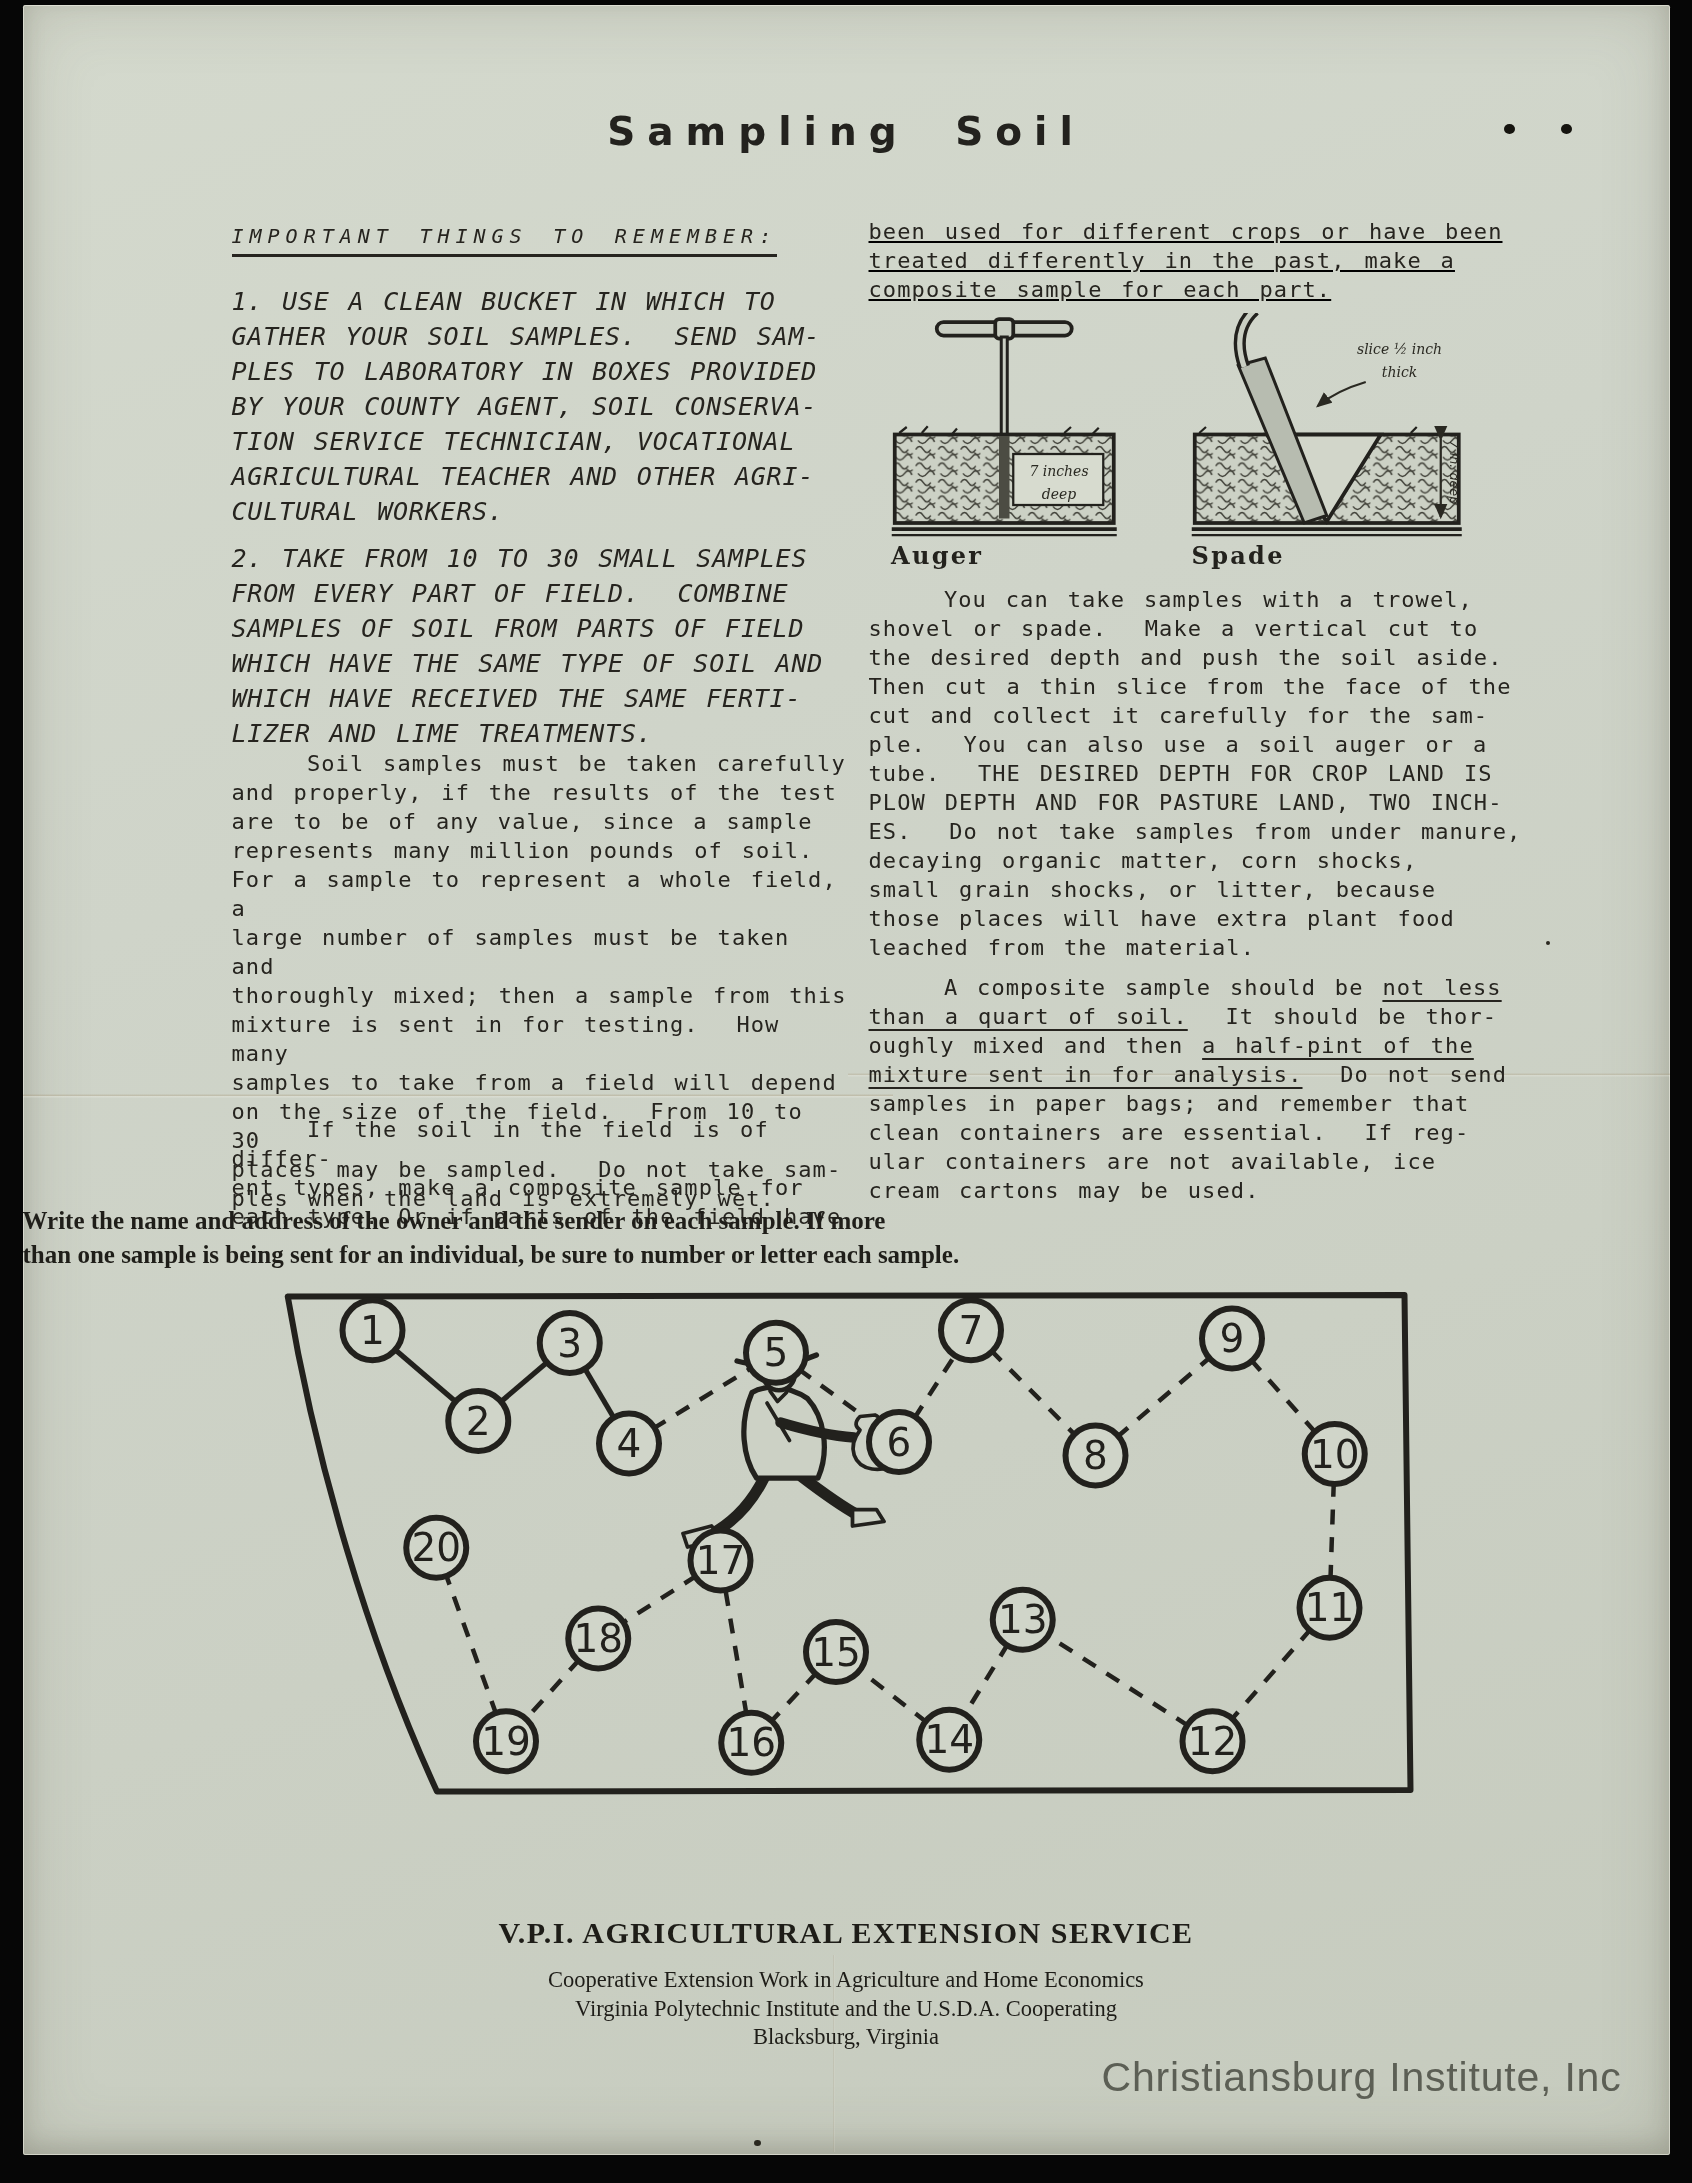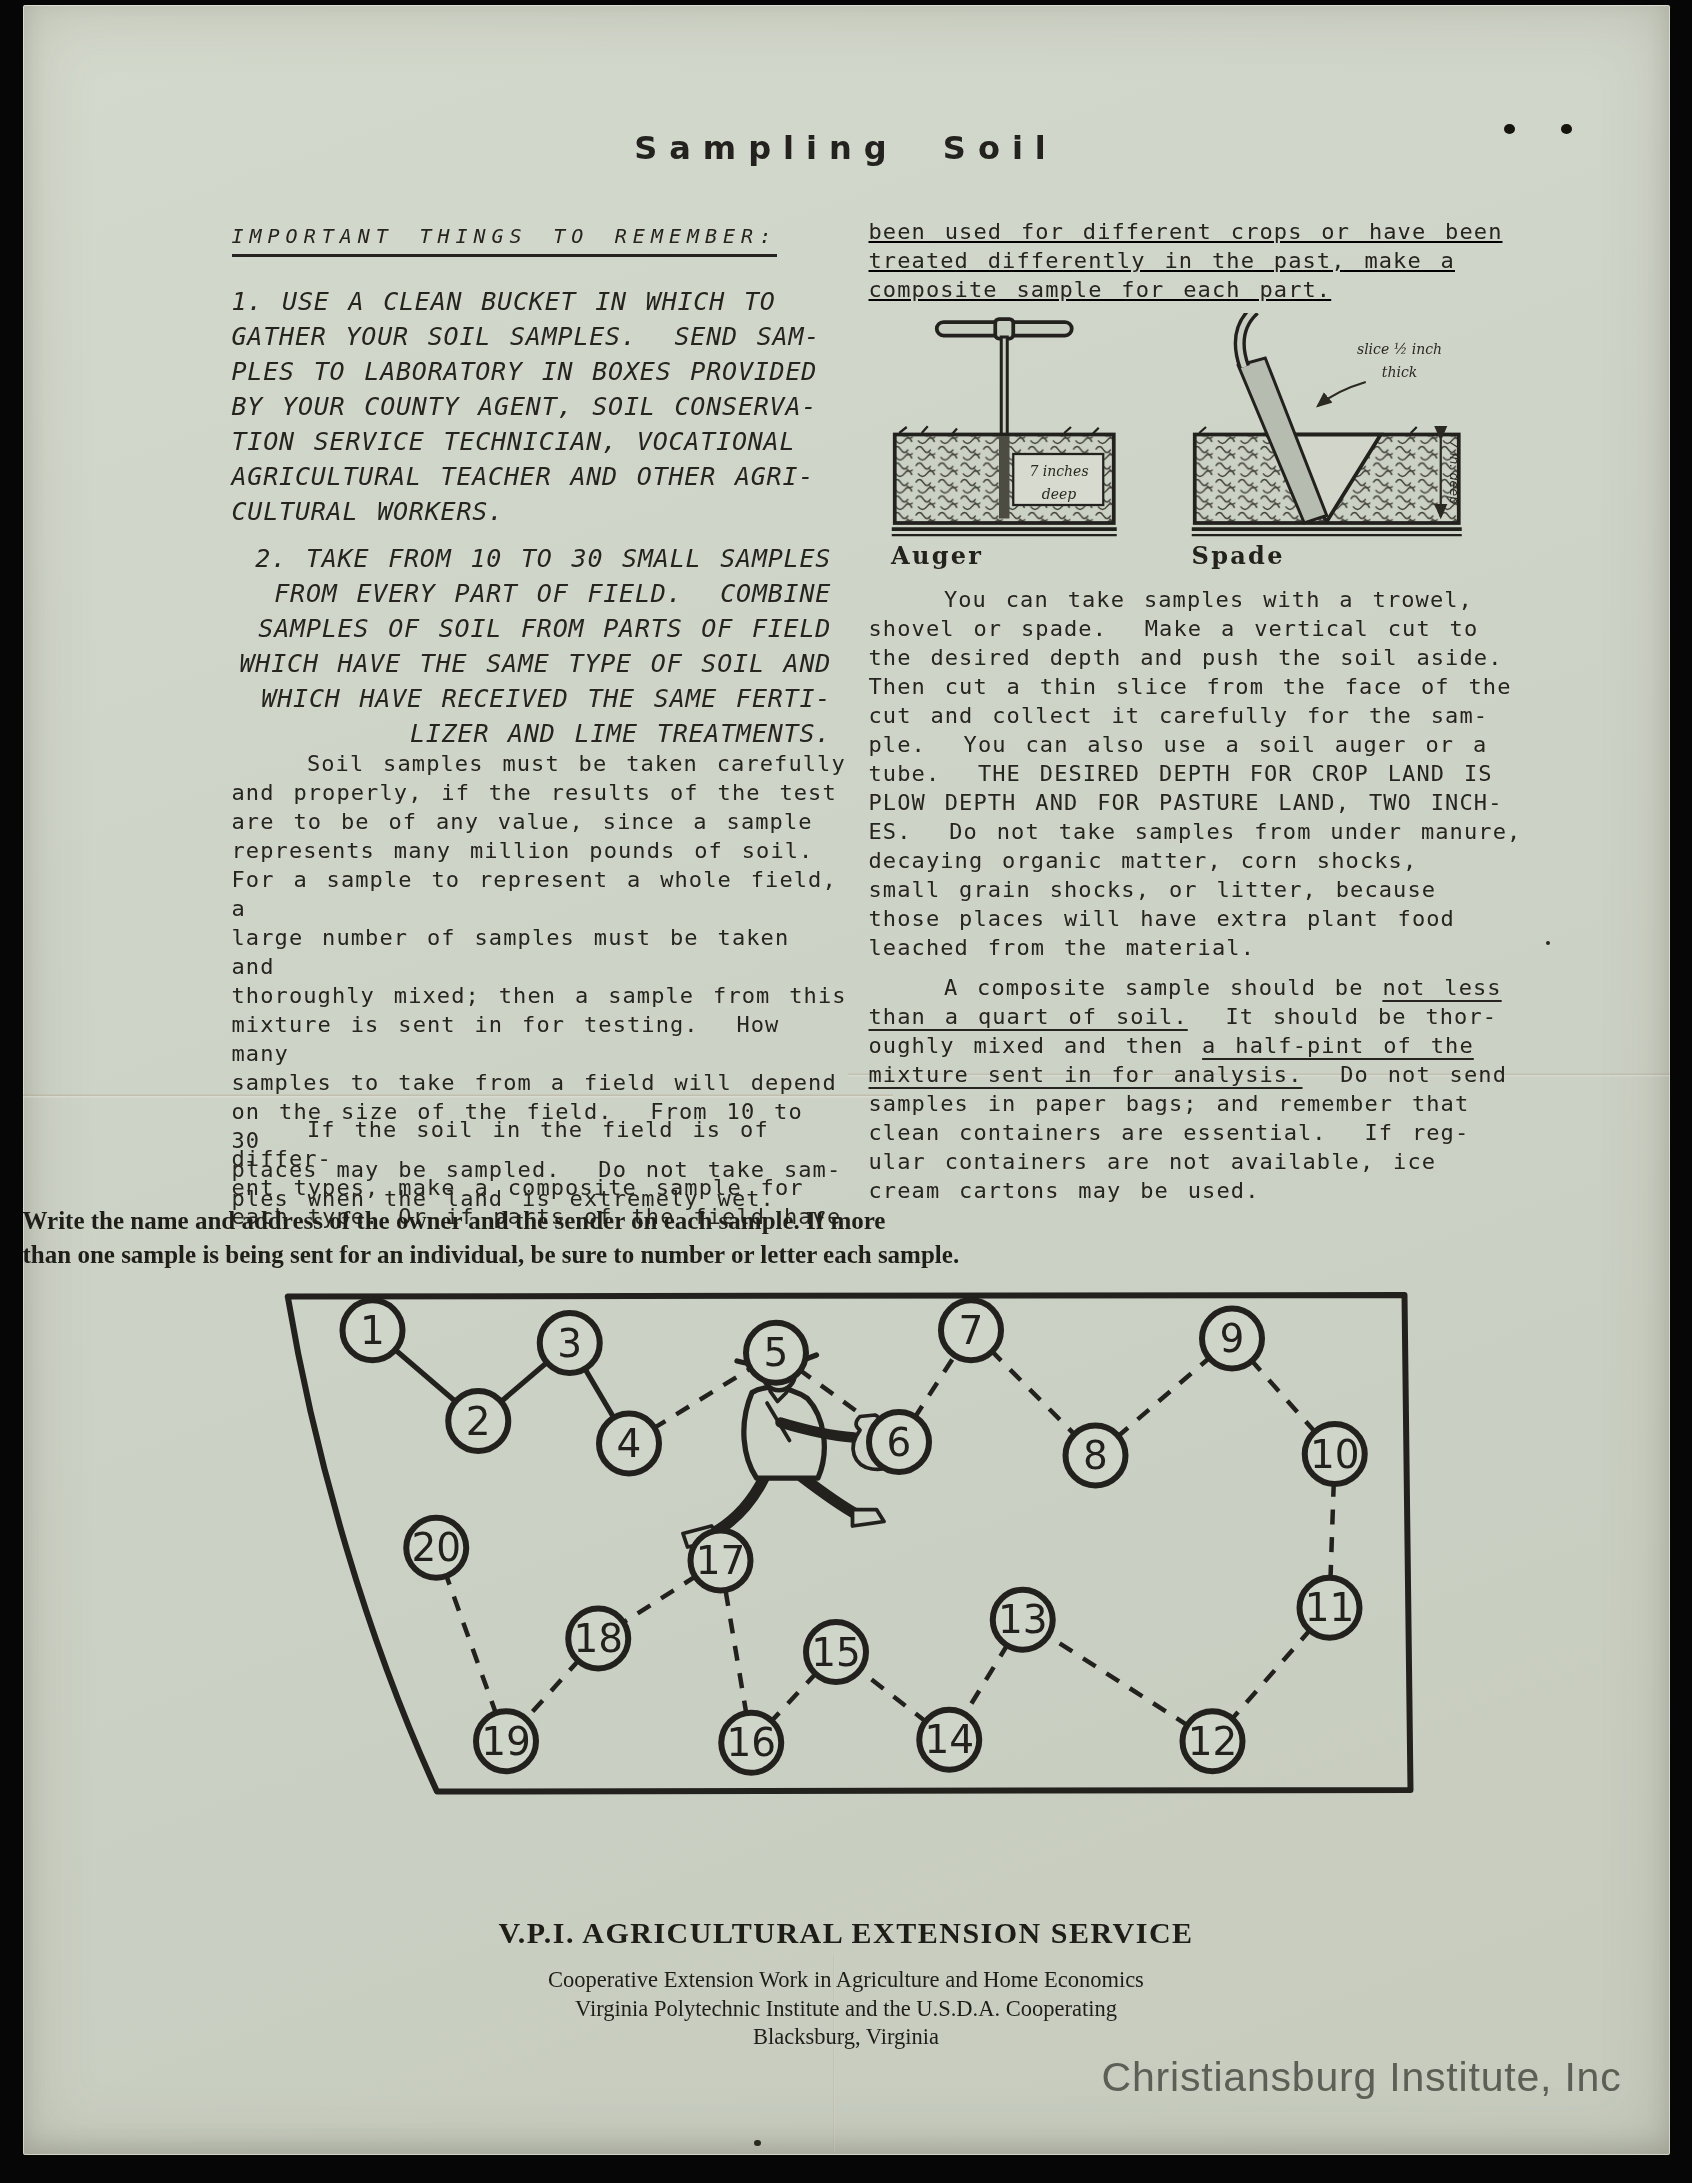--- a/index.html
+++ b/index.html
@@ -5,22 +5,22 @@
   html,body{margin:0;padding:0;background:#060606;width:1692px;height:2183px;overflow:hidden;}
   .scan{position:relative;width:1692px;height:2183px;background:#060606;}
   .paper{position:absolute;left:22.5px;top:4.5px;width:1647px;height:2150px;
     background:linear-gradient(160deg,#d4d9cd 0%,#cfd4c9 35%,#cbd0c4 65%,#c6cbbe 100%);
     box-shadow:inset 0 0 68px rgba(95,92,72,.22), inset 0 -9px 22.5px rgba(60,55,40,.18);
     border-radius:2.3px;}
   .edge-light{position:absolute;left:0;top:0;right:0;bottom:0;border:1.5px solid rgba(245,245,235,.55);border-radius:2.3px;pointer-events:none;}
   .crease{position:absolute;pointer-events:none;}
 
   .title{position:absolute;left:0;top:104px;width:100%;text-align:center;
-    font-family:"DejaVu Sans",sans-serif;font-weight:bold;font-size:32px;
-    letter-spacing:12px;word-spacing:21px;color:#23221e;margin-top:20px;}
+    font-family:"DejaVu Sans",sans-serif;font-weight:bold;font-size:39px;
+    letter-spacing:12px;word-spacing:21px;color:#23221e;}
   .punch{position:absolute;width:11.3px;height:10.5px;border-radius:50%;background:#15140f;}
 
   .col{position:absolute;}
   .mono-body{font-family:"DejaVu Sans Mono",monospace;font-size:22px;line-height:29px;
     letter-spacing:1.1px;word-spacing:4.5px;white-space:pre-wrap;color:#26241f;}
   .caps-item{font-family:"DejaVu Sans Mono",monospace;font-style:italic;font-size:25px;line-height:35px;
     letter-spacing:0.8px;word-spacing:3px;white-space:pre-wrap;color:#26241f;}
   .lc-heading{display:inline-block;font-family:"DejaVu Sans Mono",monospace;font-style:italic;
     font-size:20px;letter-spacing:6px;word-spacing:7.5px;color:#26241f;
     border-bottom:3.8px solid #26241f;padding-bottom:6.8px;text-align:center;}
@@ -67,21 +67,21 @@
 
     <div class="col" style="left:209px;top:219px;width:618px;">
       <div class="lc-heading">IMPORTANT THINGS TO REMEMBER:</div>
       <div class="caps-item" style="position:absolute;left:0;top:60px;">1. USE A CLEAN BUCKET IN WHICH TO
 GATHER YOUR SOIL SAMPLES.  SEND SAM-
 PLES TO LABORATORY IN BOXES PROVIDED
 BY YOUR COUNTY AGENT, SOIL CONSERVA-
 TION SERVICE TECHNICIAN, VOCATIONAL
 AGRICULTURAL TEACHER AND OTHER AGRI-
 CULTURAL WORKERS.</div>
-      <div class="caps-item" style="position:absolute;left:8px;top:317px;text-align:right;">2. TAKE FROM 10 TO 30 SMALL SAMPLES
+      <div class="caps-item" style="position:absolute;left:0;top:317px;">2. TAKE FROM 10 TO 30 SMALL SAMPLES
 FROM EVERY PART OF FIELD.  COMBINE
 SAMPLES OF SOIL FROM PARTS OF FIELD
 WHICH HAVE THE SAME TYPE OF SOIL AND
 WHICH HAVE RECEIVED THE SAME FERTI-
 LIZER AND LIME TREATMENTS.</div>
       <div class="mono-body" style="position:absolute;left:0;top:525px;">    Soil samples must be taken carefully
 and properly, if the results of the test
 are to be of any value, since a sample
 represents many million pounds of soil.
 For a sample to represent a whole field, a

